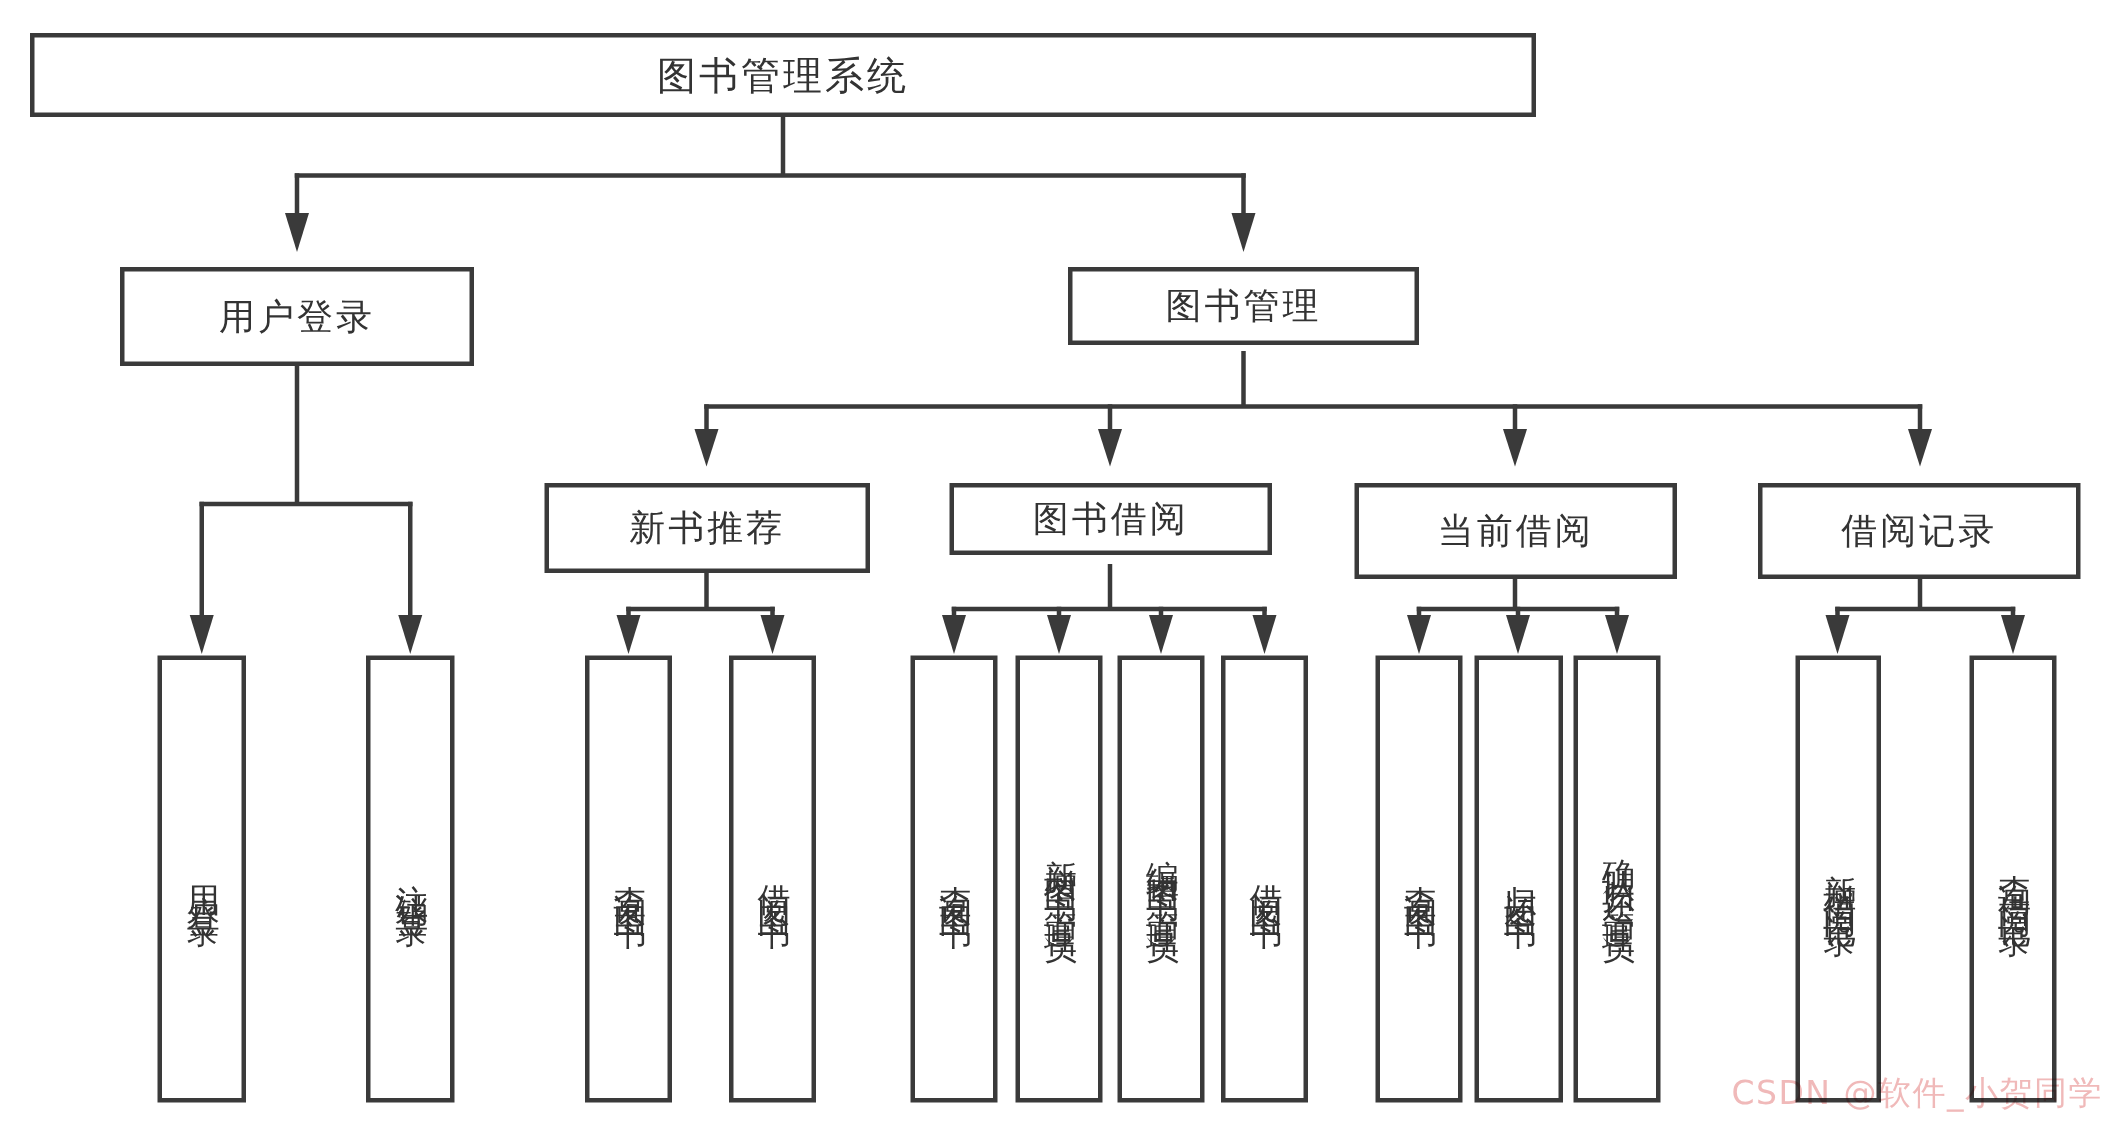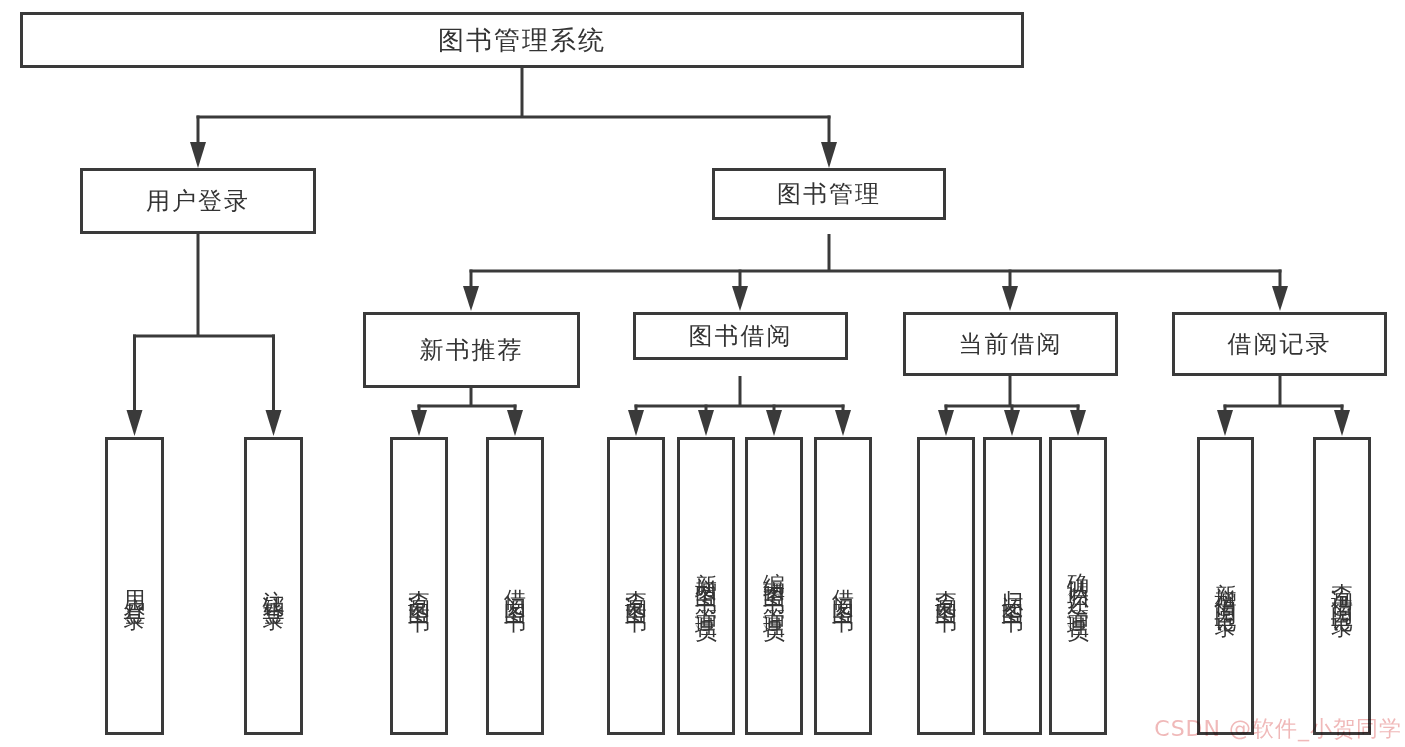--- a/index.html
+++ b/index.html
@@ -4,21 +4,21 @@
 <style>
   html,body { margin:0; padding:0; background:#ffffff; }
   #canvas {
     position:relative; width:1405px; height:747px; background:#ffffff;
     font-family:"DejaVu Sans","Liberation Sans",sans-serif; color:#333333; overflow:hidden;
   }
   svg.wires { position:absolute; left:0; top:0; z-index:0; }
   .box {
     position:absolute; box-sizing:border-box; background:#ffffff;
     border:3px solid #3a3a3a; display:flex; align-items:center; justify-content:center;
-    font-size:24px; letter-spacing:2px; z-index:1; text-align:center;
+    font-size:24px; letter-spacing:2px; z-index:1; text-align:center;margin-top:10px;
   }
   .box.root { font-size:26px; }
   .leaf {
     position:absolute; box-sizing:border-box; background:#ffffff;
     border:3px solid #3a3a3a; display:flex; align-items:center; justify-content:center;
     z-index:1; top:437px; height:298px;
   }
   .leaf .vtxt {
     writing-mode:vertical-rl; text-orientation:mixed;
     font-size:22px; letter-spacing:7px; line-height:1; white-space:nowrap;
@@ -111,21 +111,21 @@
     <span>图书管理系统</span>
   </div>
 
   <div class="box" style="left:80px;top:168px;width:236px;height:66px">
     <span>用户登录</span>
   </div>
   <div class="box" style="left:712px;top:168px;width:234px;height:52px">
     <span>图书管理</span>
   </div>
 
-  <div class="box" style="left:363px;top:312px;width:217px;height:76px">
+  <div class="box" style="left:363px;top:312px;width:217px;height:60px">
     <span>新书推荐</span>
   </div>
   <div class="box" style="left:633px;top:312px;width:215px;height:48px">
     <span>图书借阅</span>
   </div>
   <div class="box" style="left:1172px;top:312px;width:215px;height:64px">
     <span>借阅记录</span>
   </div>
   <div class="box" style="left:903px;top:312px;width:215px;height:64px">
     <span>当前借阅</span>

